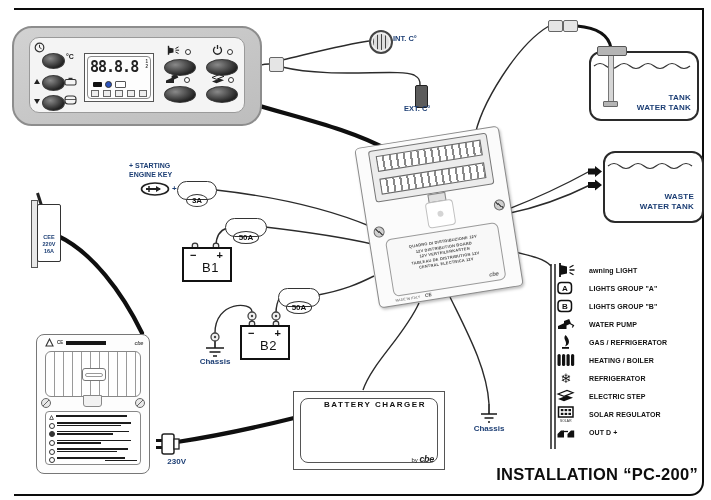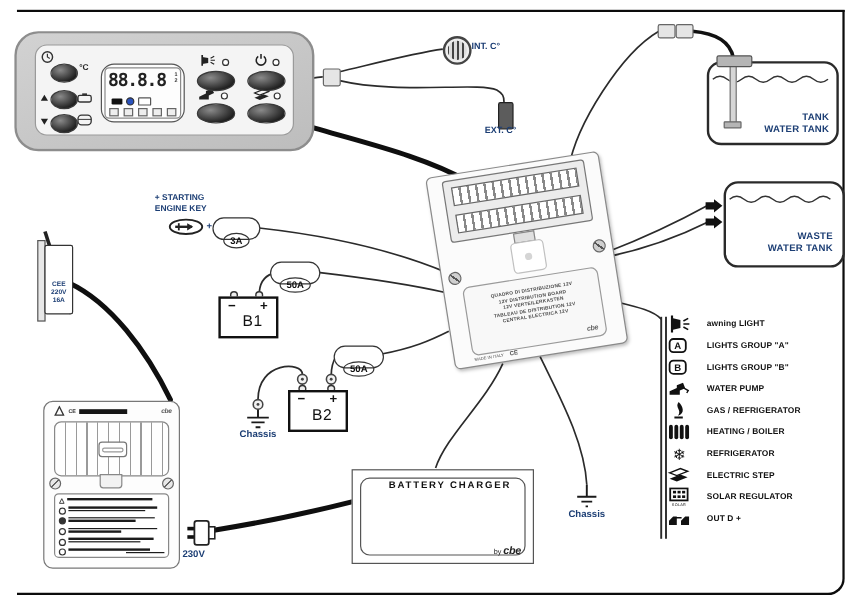--- a/index.html
+++ b/index.html
@@ -16,21 +16,21 @@
   
   .panel{left:12px;top:26px;width:246px;height:96px;background:linear-gradient(160deg,#d2d2d2,#bdbdbd);
          border:2px solid #8d8d8d;border-radius:20px;}
   .panel-face{left:15px;top:9px;width:214px;height:74px;background:#f4f4f4;border:1px solid #9a9a9a;border-radius:10px;}
   .obtn{border-radius:50%;background:radial-gradient(ellipse at 35% 32%,#8a8a8a,#1e1e1e 75%);border:1px solid #3a3a3a;}
   .b-l{width:21px;height:14px;}
   .b-r{width:30px;height:15px;}
   .tri{width:0;height:0;border-left:3.5px solid transparent;border-right:3.5px solid transparent;}
   .tri-up{border-bottom:5px solid #222;}
   .tri-dn{border-top:5px solid #222;}
-  .disp{left:54px;top:15px;width:68px;height:47px;border:1.5px solid #555;border-radius:11px;background:#fdfdfd;}
+  .disp{left:54px;top:15px;width:68px;height:47px;border:1.5px solid #555;border-radius:0;background:#fdfdfd;}
   .disp:before{content:"";position:absolute;inset:2px;border:1px solid #8a8a8a;border-radius:4px;}
   .digits{position:absolute;left:5px;top:4px;font-family:"DejaVu Sans Mono",monospace;font-weight:bold;
           font-size:15px;letter-spacing:-1px;color:#222;}
   .sup{position:absolute;right:5px;top:5px;font-size:4.5px;font-weight:bold;line-height:5px;color:#333;text-align:center;}
   .drow1{position:absolute;left:8px;top:27px;display:flex;gap:3px;align-items:center;}
   .drow2{position:absolute;left:6px;top:36px;display:flex;gap:4px;align-items:center;}
   .mini-batt{width:9px;height:5px;background:#111;border-radius:1px;position:relative;}
   .mini-dot{width:5px;height:5px;border-radius:50%;background:#2a52be;border:0.5px solid #333;}
   .mini-rect{width:9px;height:5px;border:1px solid #555;border-radius:1px;background:#fff;}
   .tiny-gl{width:6px;height:5px;border:0.8px solid #666;background:#eee;}
@@ -407,21 +407,21 @@
         </div>
     </div>
   </div>
 
   <svg class="abs comp" style="left:156px;top:431px" width="26" height="26" viewBox="0 0 26 26">
     <rect x="0" y="8" width="7" height="3" fill="#111"></rect>
     <rect x="0" y="15" width="7" height="3" fill="#111"></rect>
     <rect x="6" y="3" width="12" height="20" rx="2" fill="#fff" stroke="#222" stroke-width="1.5"></rect>
     <rect x="18" y="8" width="5" height="10" fill="#fff" stroke="#222" stroke-width="1.3"></rect>
   </svg>
-  <div class="abs comp lbl" style="left:152px;top:457px;width:34px;text-align:left;font-size:8px">230V</div>
+  <div class="abs comp lbl" style="left:152px;top:457px;width:34px;text-align:right;font-size:8px">230V</div>
 
   <div class="abs comp charger">
     <div class="charger-inner"></div>
     <div class="charger-title">BATTERY CHARGER</div>
     <div class="charger-by">
       <span>by</span> <span class="cbe">cbe</span>
     </div>
   </div>
 
   <div class="abs comp legend">
@@ -517,14 +517,15 @@
         <svg width="20" height="16" viewBox="0 0 20 16">
             <path d="M1.5 13.5V10l3.5-3.5H8v7z" fill="#111"></path>
             <path d="M11.5 13.5V10L15 6.5h3.2v7z" fill="#111"></path>
             <path d="M7 7.5h5" stroke="#111" stroke-width="1.3" fill="none"></path>
           </svg>
       </span>
       <span class="lg-label">OUT D +</span>
     </div>
   </div>
 
+  <div class="abs comp title">INSTALLATION “PC-200”</div>
 
 </div>
 
 </body></html>

